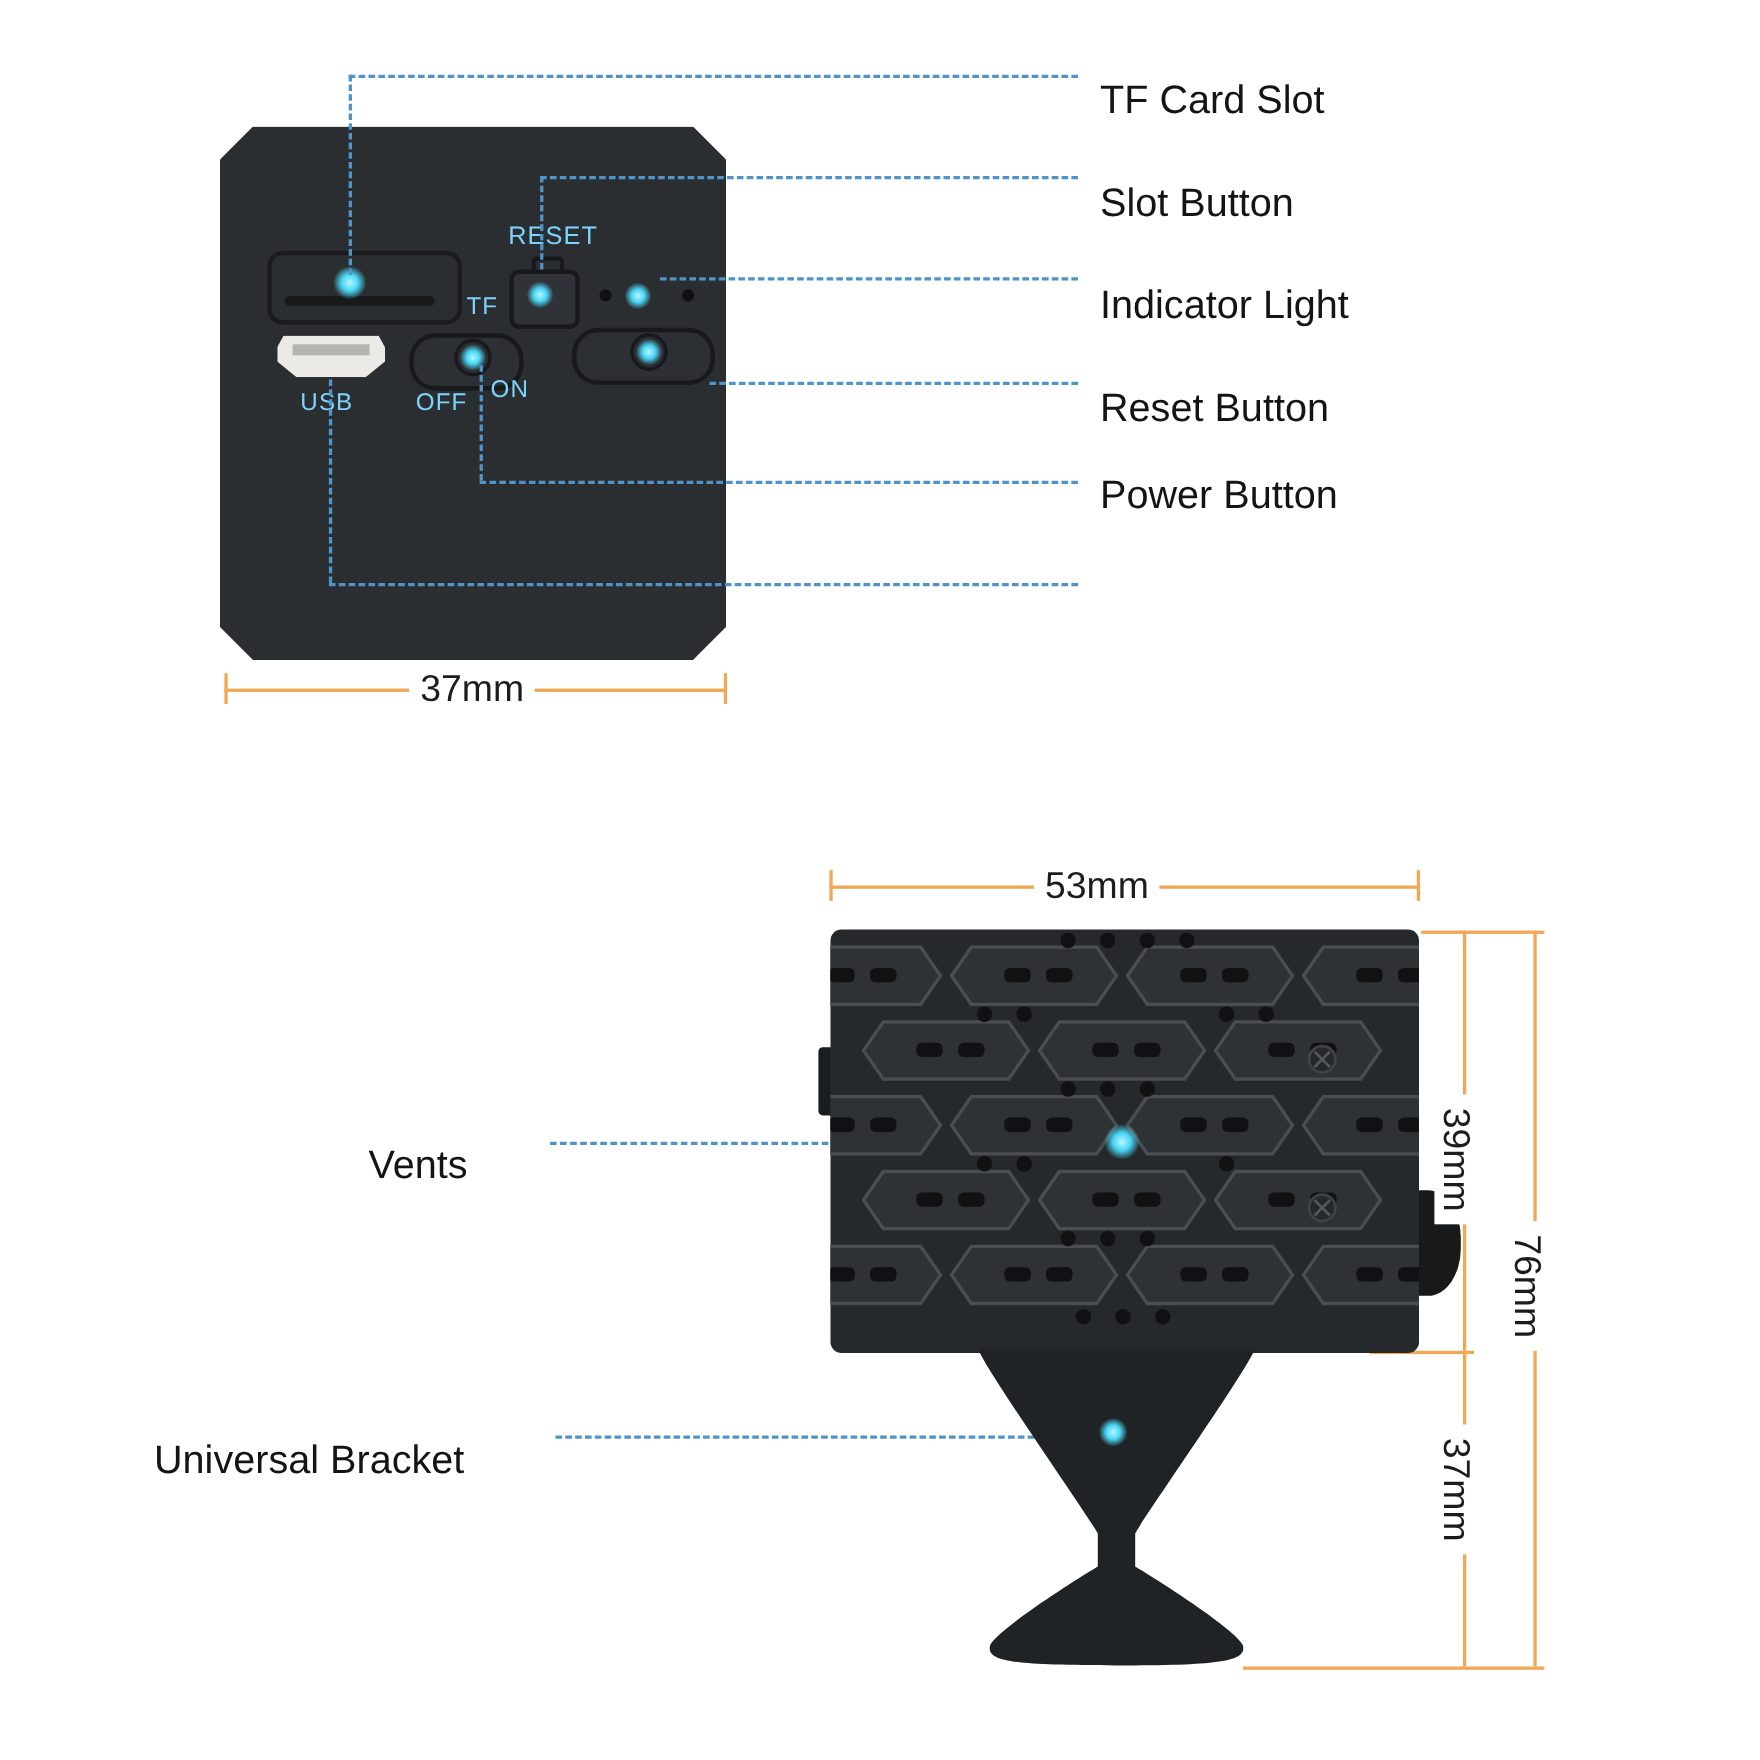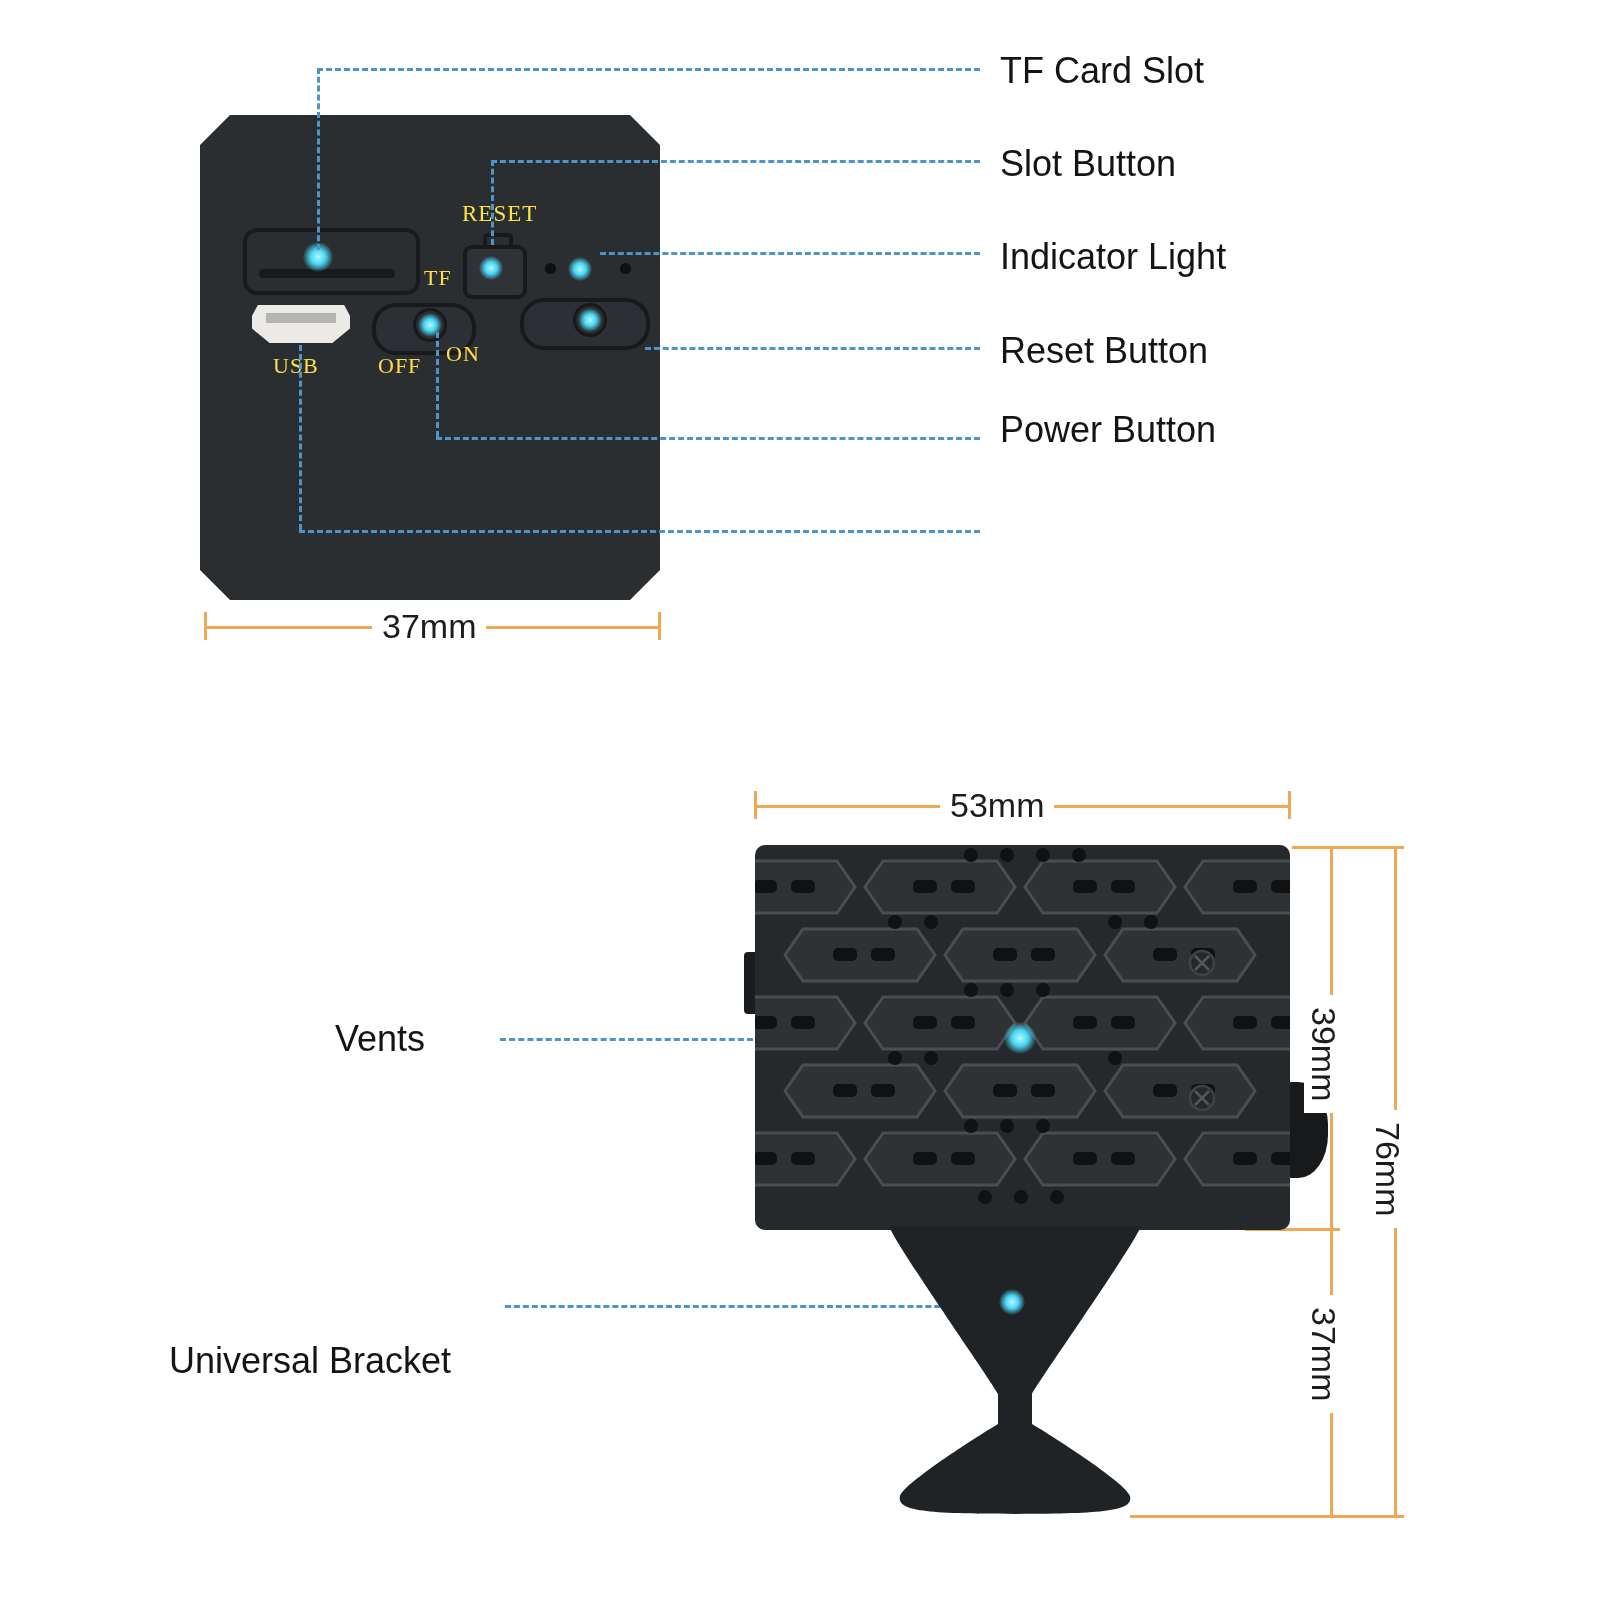--- a/index.html
+++ b/index.html
@@ -1,19 +1,19 @@
 <!DOCTYPE html>
 <html><head>
 <meta charset="utf-8">
 <style>
   html,body{margin:0;padding:0;background:#ffffff;}
   body{font-family:"Liberation Sans",sans-serif;}
   .stage{position:relative;width:1600px;height:1600px;background:#ffffff;overflow:hidden;}
-  .lbl{position:absolute;font-size:36px;color:#141414;white-space:nowrap;}
-  .dev-lbl{position:absolute;color:#fde047;font-size:22px;letter-spacing:1px;white-space:nowrap;font-family:Liberation Serif, serif;}
+  .lbl{position:absolute;font-size:36px;color:#141414;white-space:nowrap;margin-top:20px;}
+  .dev-lbl{position:absolute;color:#7dd3fc;font-size:22px;letter-spacing:1px;white-space:nowrap;}
   .hdash{position:absolute;border-top:3px dashed #4e94c8;}
   .vdash{position:absolute;border-left:3px dashed #4e94c8;}
   .hdim{position:absolute;border-top:3px solid #f1a855;}
   .vdim{position:absolute;border-left:3px solid #f1a855;}
   .dimtxt{position:absolute;font-size:34px;color:#1c1c1c;background:#ffffff;padding:0 10px;white-space:nowrap;z-index:5;}
   .vdimtxt{position:absolute;font-size:34px;color:#1c1c1c;background:#ffffff;padding:12px 0;white-space:nowrap;writing-mode:vertical-rl;z-index:5;}
   .glow{position:absolute;border-radius:50%;background:radial-gradient(circle,#b8f6ff 0%,#49d6f4 35%,rgba(73,214,244,0) 72%);z-index:4;}
   .device-back{position:absolute;left:200px;top:115px;width:460px;height:485px;background:#2b2e31;
     clip-path:polygon(30px 0,430px 0,460px 30px,460px 455px,430px 485px,30px 485px,0 455px,0 30px);}
   .tf-slot{position:absolute;left:43px;top:113px;width:169px;height:59px;border:4px solid #191b1d;border-radius:14px;}
@@ -168,21 +168,21 @@
 
   <svg class="stand-svg" width="270" height="292" viewBox="0 0 270 292">
     <path d="M9,0 L261,0 C255,18 162,150 152,168 L152,198 C185,218 246,258 250,270 C253,284 232,288 135,288 C38,288 17,284 20,270 C24,258 85,218 118,198 L118,168 C108,150 15,18 9,0 Z" fill="#202326"></path>
   </svg>
   <div class="glow" style="left:999px;top:1289px;width:26px;height:26px;"></div>
 
   <div class="hdash" style="left:500px;top:1038px;width:253px;"></div>
   <div class="hdash" style="left:505px;top:1305px;width:480px;"></div>
 
   <div class="lbl" style="left:270px;top:1018px;width:220px;text-align:center;">Vents</div>
-  <div class="lbl" style="left:140px;top:1340px;width:340px;text-align:center;">Universal Bracket</div>
+  <div class="lbl" style="left:140px;top:1286px;width:340px;text-align:left;">Universal Bracket</div>
 
   <div class="hdim" style="left:1292px;top:846px;width:112px;"></div>
   <div class="hdim" style="left:1245px;top:1228px;width:95px;"></div>
   <div class="hdim" style="left:1130px;top:1515px;width:274px;"></div>
 
   <div class="vdim" style="left:1330px;top:846px;height:382px;"></div>
   <div class="vdim" style="left:1330px;top:1228px;height:287px;"></div>
   <div class="vdim" style="left:1394px;top:846px;height:669px;"></div>
 
   <div class="vdimtxt" style="left:1304px;top:995px;">39mm</div>

